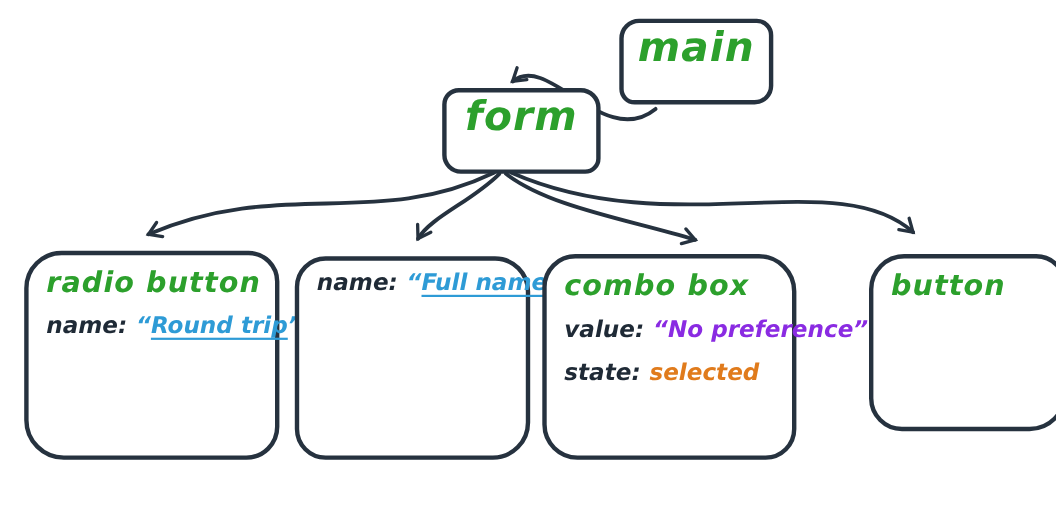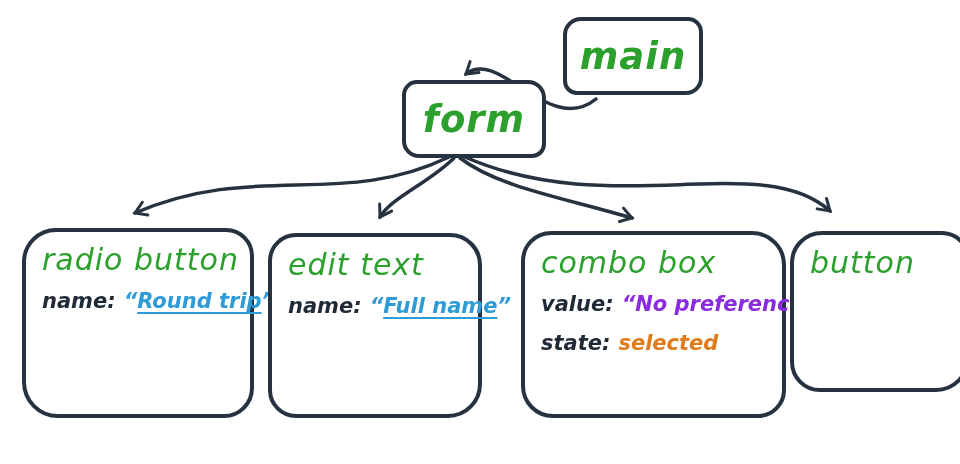--- a/index.html
+++ b/index.html
@@ -3,34 +3,34 @@
 <meta charset="utf-8">
 <style>
   html,body{margin:0;padding:0;background:#ffffff;}
   .stage{
     position:relative;width:960px;height:464px;background:#ffffff;overflow:hidden;
     font-family:"DejaVu Sans",sans-serif;font-style:italic;color:#24303c;
   }
   .arrows{position:absolute;left:0;top:0;width:960px;height:464px;pointer-events:none;}
   .node{
     position:absolute;box-sizing:border-box;background:#ffffff;
-    border:4px solid #26323f;display:flex;align-items:center;justify-content:center;
+    border:4px solid #26323f;display:flex;align-items:flex-start;justify-content:center;
   }
   .node-main{left:563px;top:17px;width:140px;height:78px;border-radius:18px 15px 17px 14px;}
   .node-form{left:402px;top:80px;width:144px;height:78px;border-radius:15px 18px 14px 17px;}
   .node-label{color:#2ca02c;font-size:37px;font-weight:bold;letter-spacing:1px;}
   .card{
     position:absolute;box-sizing:border-box;background:#ffffff;
     border:4px solid #26323f;padding:8px 12px 0 14px;
   }
   .card-radio {left:22px; top:228px;width:232px;height:190px;border-radius:34px 28px 30px 36px;}
   .card-edit  {left:268px;top:233px;width:214px;height:185px;border-radius:28px 32px 34px 28px;}
-  .card-combo {left:493px;top:231px;width:265px;height:187px;border-radius:30px 34px 28px 32px;margin-left:28px;}
+  .card-combo {left:493px;top:231px;width:231px;height:187px;border-radius:30px 34px 28px 32px;}
   .card-button{left:790px;top:231px;width:180px;height:161px;border-radius:32px 28px 34px 30px;}
-  .card-title{color:#2ca02c;font-size:30px;font-weight:normal;letter-spacing:1px;margin:2px 0 12px 2px;white-space:nowrap;}
+  .card-title{color:#2ca02c;font-size:26px;font-weight:bold;letter-spacing:1px;margin:2px 0 12px 2px;white-space:nowrap;}
   .row{font-size:21px;margin:0 0 15px 2px;white-space:nowrap;}
   .row .key{color:#1f2a36;font-weight:bold;margin-right:8px;}
   .val-name{color:#2e9bd6;font-weight:bold;text-decoration:underline;text-decoration-thickness:2px;text-underline-offset:4px;}
   .val-value{color:#8a2be2;font-weight:bold;}
   .val-state{color:#e07b1c;font-weight:bold;}
   .q-blue{color:#2e9bd6;font-weight:bold;}
   .q-purple{color:#8a2be2;font-weight:bold;}
 </style>
 </head>
 <body>
@@ -61,21 +61,20 @@
   </div>
 
   <div class="card card-radio">
     <div class="card-title">radio button</div>
     <div class="row">
       <span class="key">name:</span><span class="q-blue">“</span><span class="val-name">Round trip</span><span class="q-blue">”</span>
     </div>
   </div>
 
   <div class="card card-edit">
-    <div class="card-title">edit text</div>
     <div class="row">
       <span class="key">name:</span><span class="q-blue">“</span><span class="val-name">Full name</span><span class="q-blue">”</span>
     </div>
   </div>
 
   <div class="card card-combo">
     <div class="card-title">combo box</div>
     <div class="row">
       <span class="key">value:</span><span class="q-purple">“</span><span class="val-value">No preference</span><span class="q-purple">”</span>
     </div>

